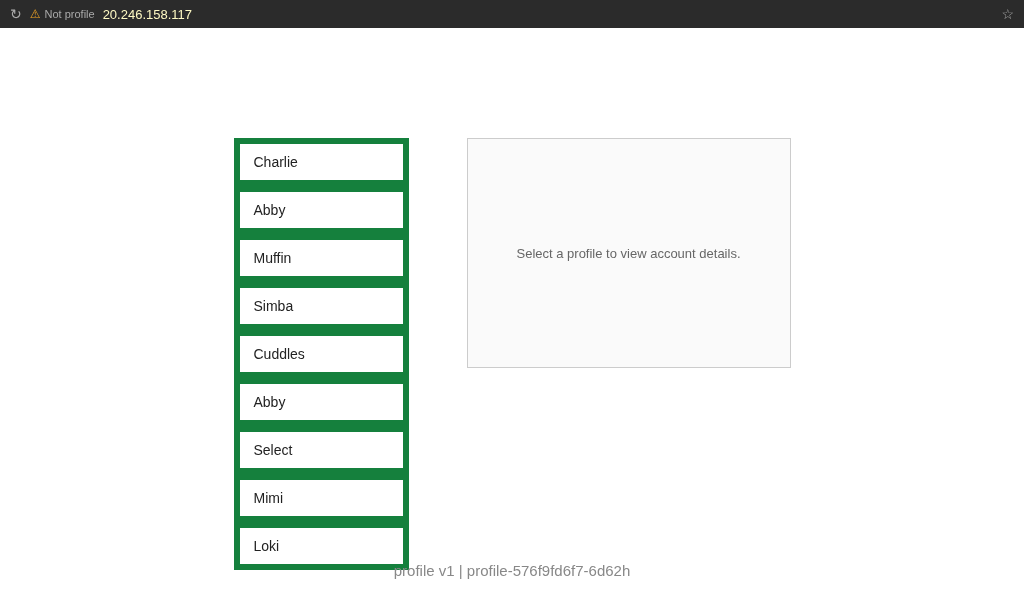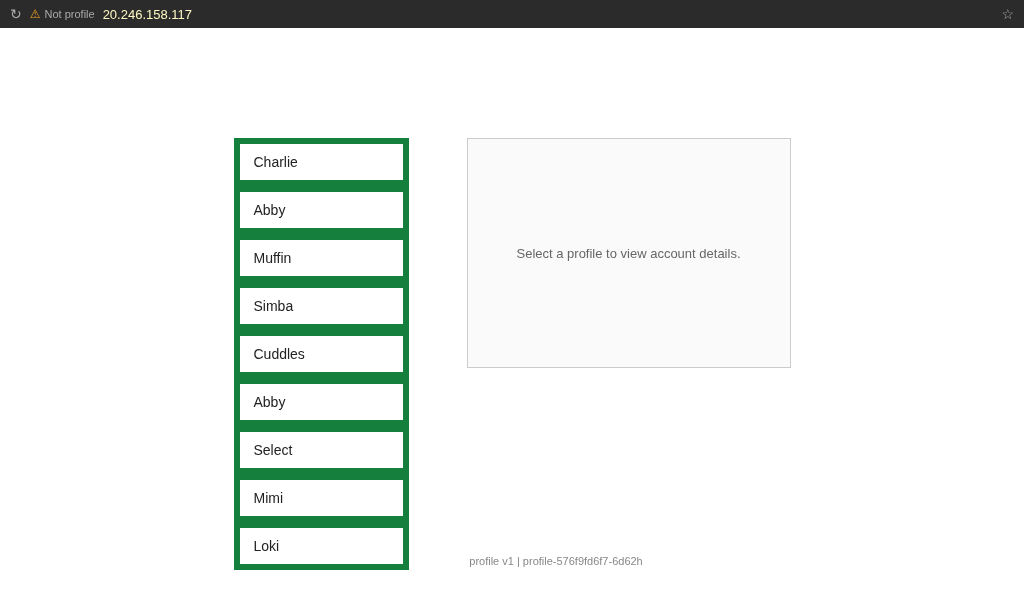--- a/index.html
+++ b/index.html
@@ -111,27 +111,26 @@
 
     .details-panel-text {
       font-size: 13px;
       color: #666;
       text-align: center;
     }
 
     
     .page-footer {
       position: absolute;
-      bottom: 22px;
+      bottom: 10px;
       left: 50%;
       transform: translateX(-50%);
-      font-size: 11px;
+      font-size: 15px;
       color: #888;
       white-space: nowrap;
-      margin-left: 44px;
     }
   </style>
 </head>
 <body>
 
 <div class="browser-bar">
   <span class="browser-bar-reload">↻</span>
   <div class="browser-bar-security">
     <span class="security-warning-icon">⚠</span>
     <span>Not profile</span>

